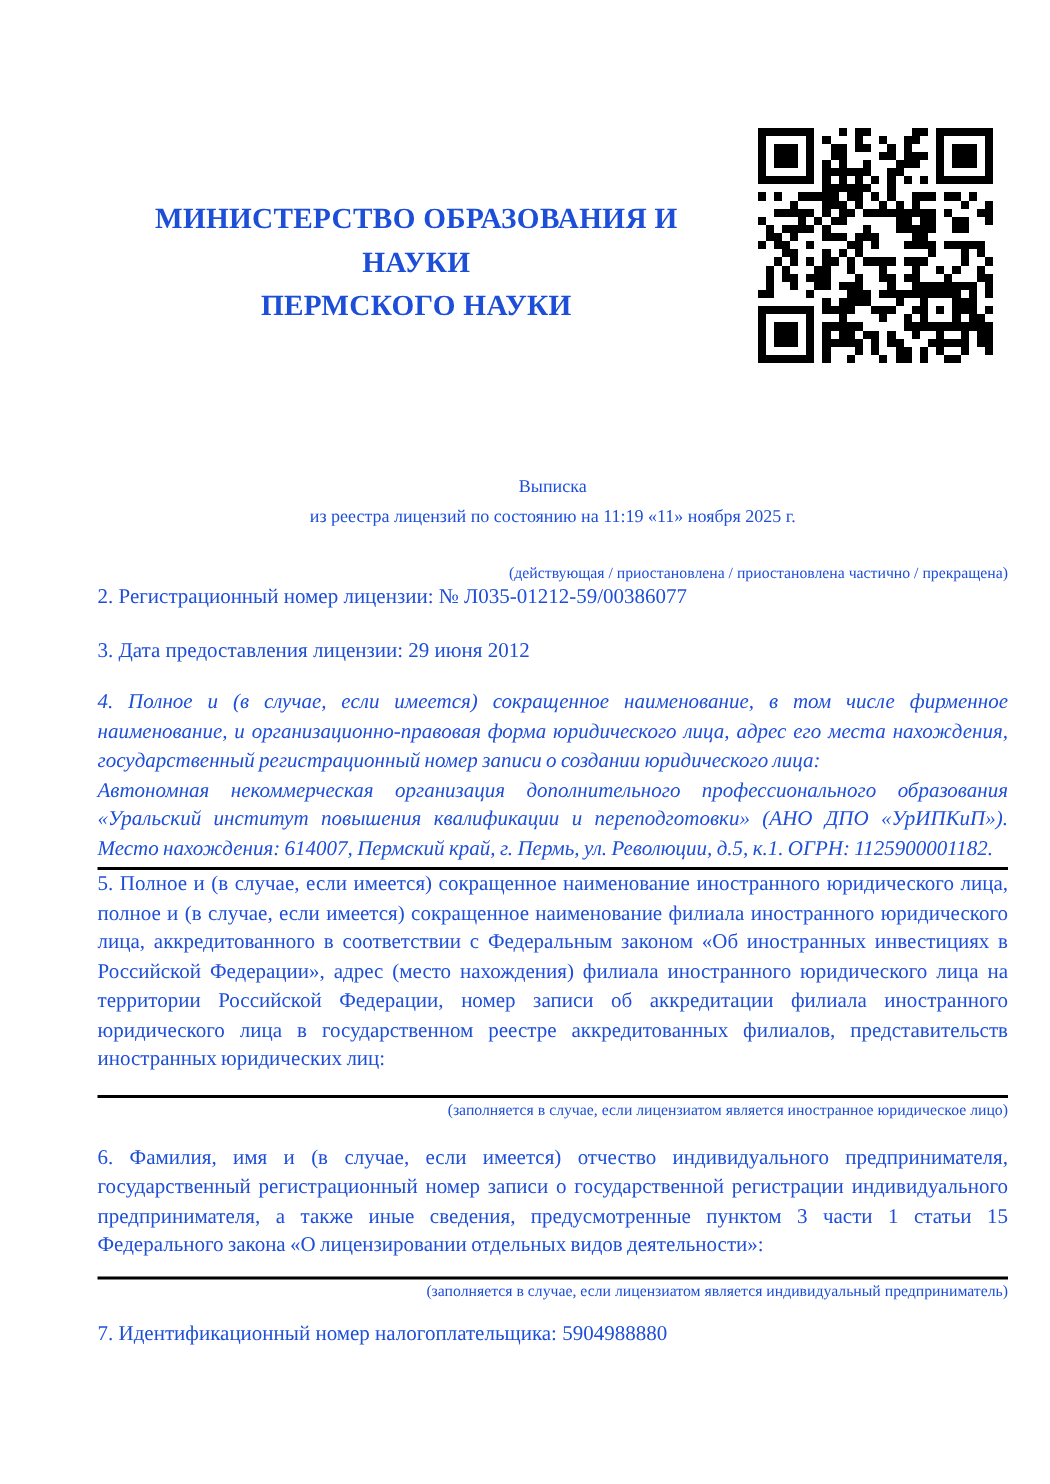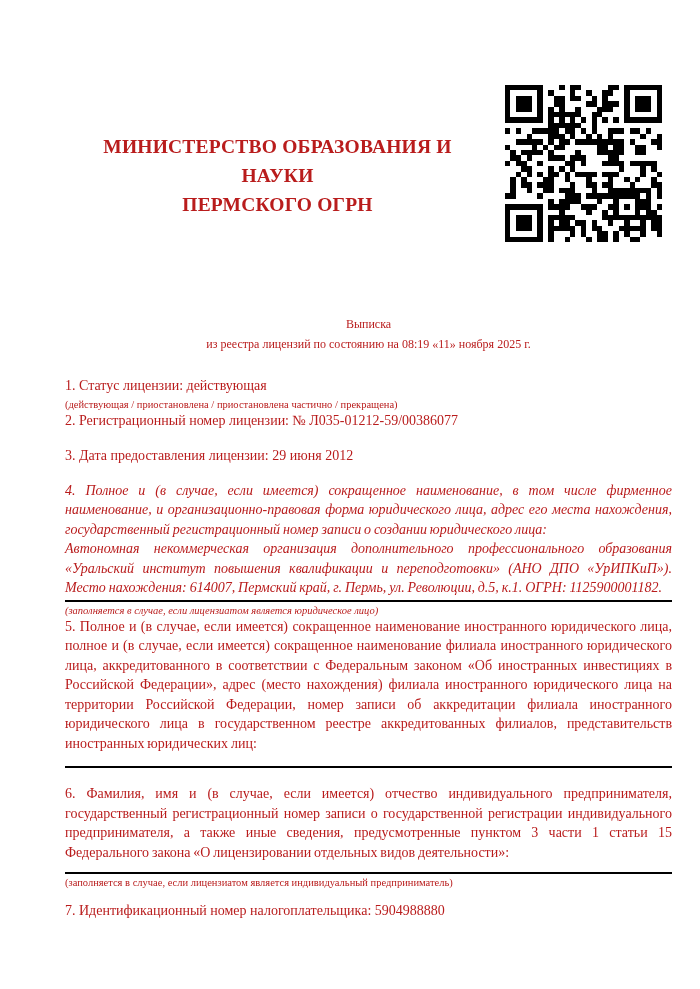--- a/index.html
+++ b/index.html
@@ -5,21 +5,21 @@
   html, body {
     margin: 0;
     padding: 0;
     background: #ffffff;
   }
   .page {
     position: relative;
     width: 700px;
     height: 989px;
     background: #ffffff;
-    color: #b91c1c;
+    color: #1d4ed8;
     font-family: "Liberation Serif", "DejaVu Serif", serif;
     overflow: hidden;
   }
   .content {
     padding: 0 28px 0 65px; 
   }
   
   .qr-box {
     position: absolute;
     left: 505px;
@@ -57,21 +57,21 @@
     font-size: 14px;
     line-height: 19.5px;
   }
   .justify {
     text-align: justify;
     word-spacing: -0.6px;
   }
   .item-caption {
     font-size: 10.5px;
     line-height: 13px;
-    text-align: left;
+    text-align: right;
     margin-top: 2px;
   }
   .fill-line {
     border-bottom: 2px solid #000000;
     height: 0;
   }
   .m-after-text   { margin-top: 2px; }
   .m-gap-small    { margin-top: 10px; }
   .m-gap-fill5    { margin-top: 13px; }
   #item-1 { margin-top: 22px; }
@@ -513,52 +513,51 @@
         <rect x="23" y="28" width="1" height="1" fill="#000000"></rect>
         <rect x="24" y="28" width="1" height="1" fill="#000000"></rect>
       </svg>
   </div>
 
   <div class="content">
 
     <div class="ministry">
       <div class="ministry-name">
         <span>МИНИСТЕРСТВО ОБРАЗОВАНИЯ И НАУКИ</span>
-        <span>ПЕРМСКОГО ОГРН</span>
+        <span>ПЕРМСКОГО НАУКИ</span>
       </div>
     </div>
 
     <div class="doc-title">
       <div>Выписка</div>
-      <div>из реестра лицензий по состоянию на 08:19 «11» ноября 2025 г.</div>
+      <div>из реестра лицензий по состоянию на 11:19 «11» ноября 2025 г.</div>
     </div>
 
     <div id="item-1" class="item">
-      <div class="item-text">1. Статус лицензии: действующая</div>
       <div class="item-caption">(действующая / приостановлена / приостановлена частично / прекращена)</div>
     </div>
 
     <div id="item-2" class="item">
       <div class="item-text">2. Регистрационный номер лицензии: № Л035-01212-59/00386077</div>
     </div>
 
     <div id="item-3" class="item">
       <div class="item-text">3. Дата предоставления лицензии: 29 июня 2012</div>
     </div>
 
     <div id="item-4" class="item">
       <div class="item-text justify">4. Полное и (в случае, если имеется) сокращенное наименование, в том числе фирменное наименование, и организационно-правовая форма юридического лица, адрес его места нахождения, государственный регистрационный номер записи о создании юридического лица:</div>
       <div class="item-text justify">Автономная некоммерческая организация дополнительного профессионального образования «Уральский институт повышения квалификации и переподготовки» (АНО ДПО «УрИПКиП»). Место нахождения: 614007, Пермский край, г. Пермь, ул. Революции, д.5, к.1. ОГРН: 1125900001182.</div>
       <div class="fill-line m-after-text"></div>
-      <div class="item-caption">(заполняется в случае, если лицензиатом является юридическое лицо)</div>
     </div>
 
     <div id="item-5" class="item">
       <div class="item-text justify">5. Полное и (в случае, если имеется) сокращенное наименование иностранного юридического лица, полное и (в случае, если имеется) сокращенное наименование филиала иностранного юридического лица, аккредитованного в соответствии с Федеральным законом «Об иностранных инвестициях в Российской Федерации», адрес (место нахождения) филиала иностранного юридического лица на территории Российской Федерации, номер записи об аккредитации филиала иностранного юридического лица в государственном реестре аккредитованных филиалов, представительств иностранных юридических лиц:</div>
       <div class="fill-line m-gap-fill5"></div>
+      <div class="item-caption">(заполняется в случае, если лицензиатом является иностранное юридическое лицо)</div>
     </div>
 
     <div id="item-6" class="item">
       <div class="item-text justify">6. Фамилия, имя и (в случае, если имеется) отчество индивидуального предпринимателя, государственный регистрационный номер записи о государственной регистрации индивидуального предпринимателя, а также иные сведения, предусмотренные пунктом 3 части 1 статьи 15 Федерального закона «О лицензировании отдельных видов деятельности»:</div>
       <div class="fill-line m-gap-small"></div>
       <div class="item-caption">(заполняется в случае, если лицензиатом является индивидуальный предприниматель)</div>
     </div>
 
     <div id="item-7" class="item">
       <div class="item-text">7. Идентификационный номер налогоплательщика: 5904988880</div>

